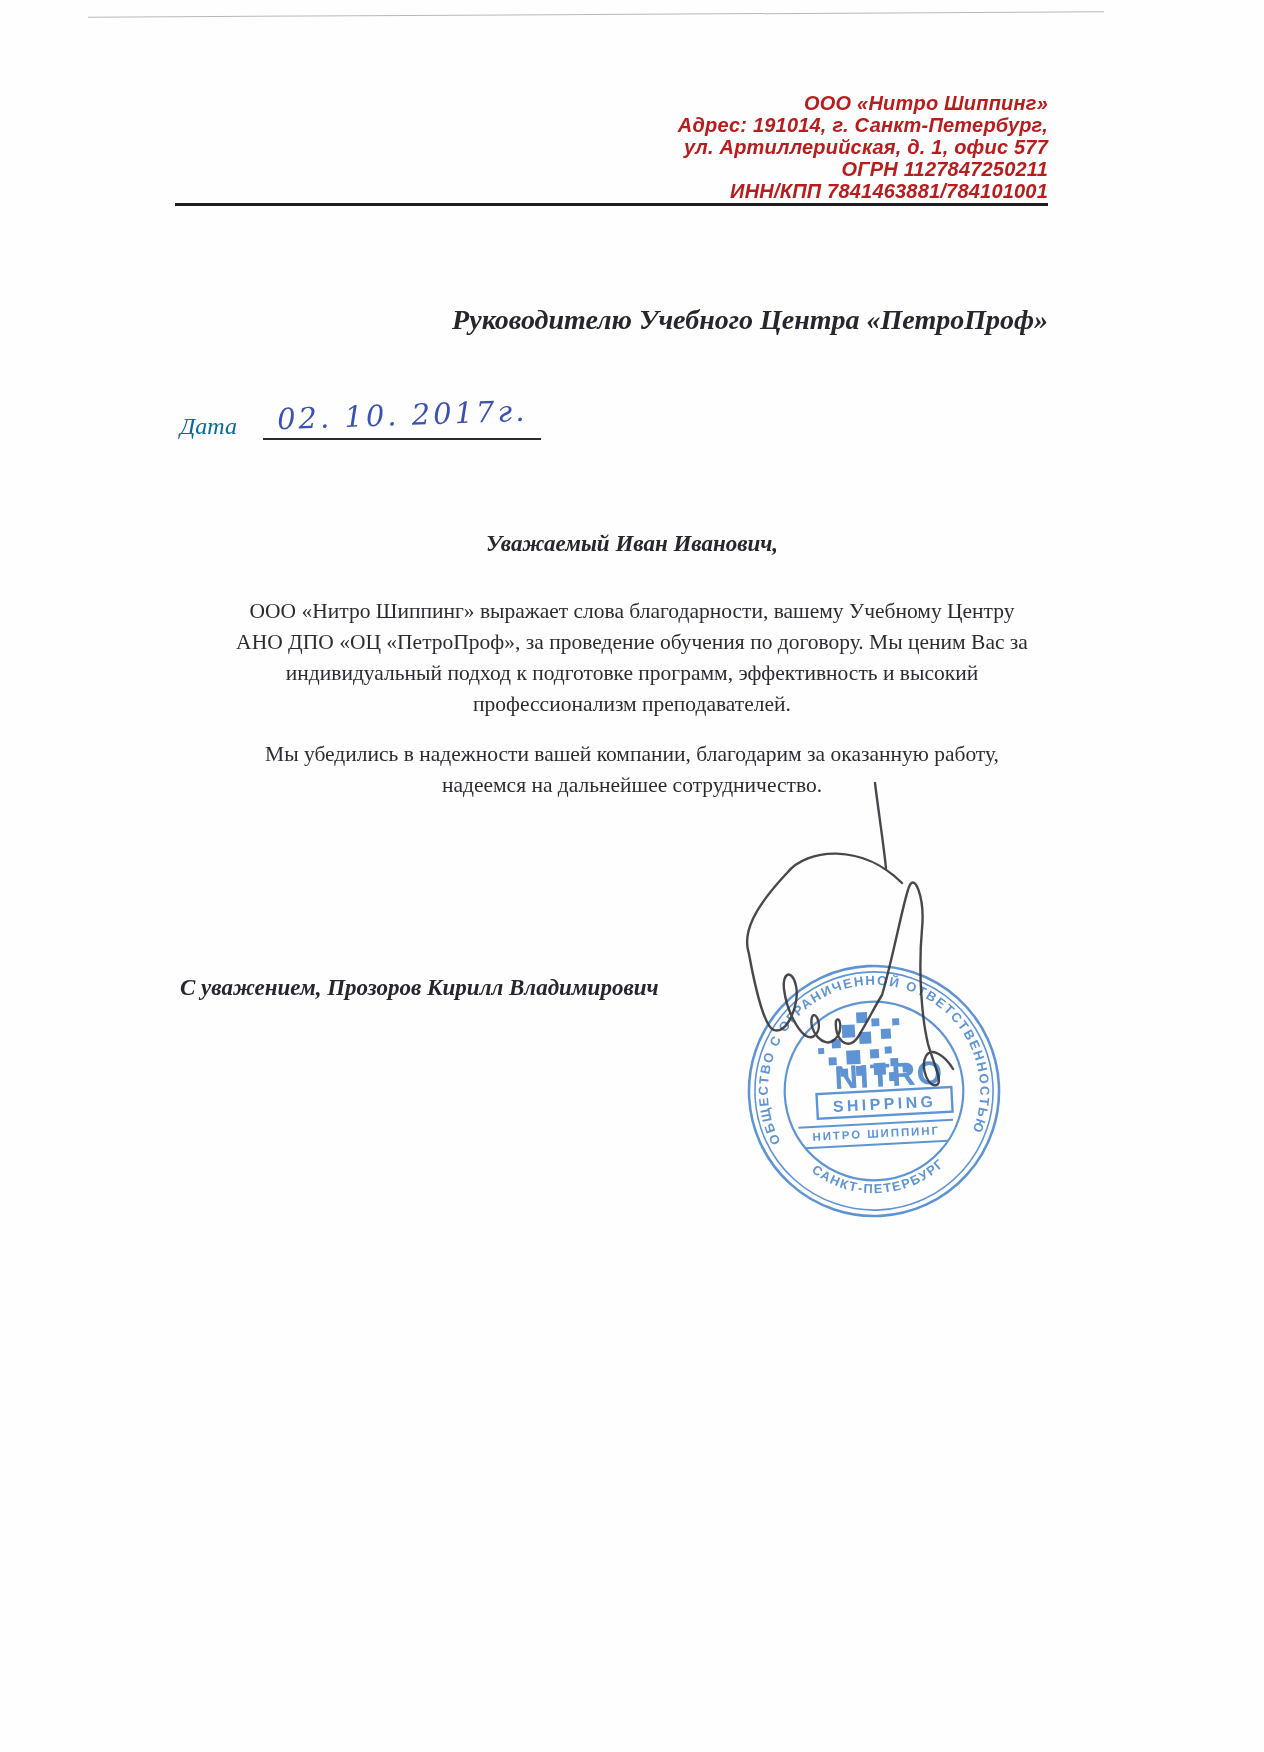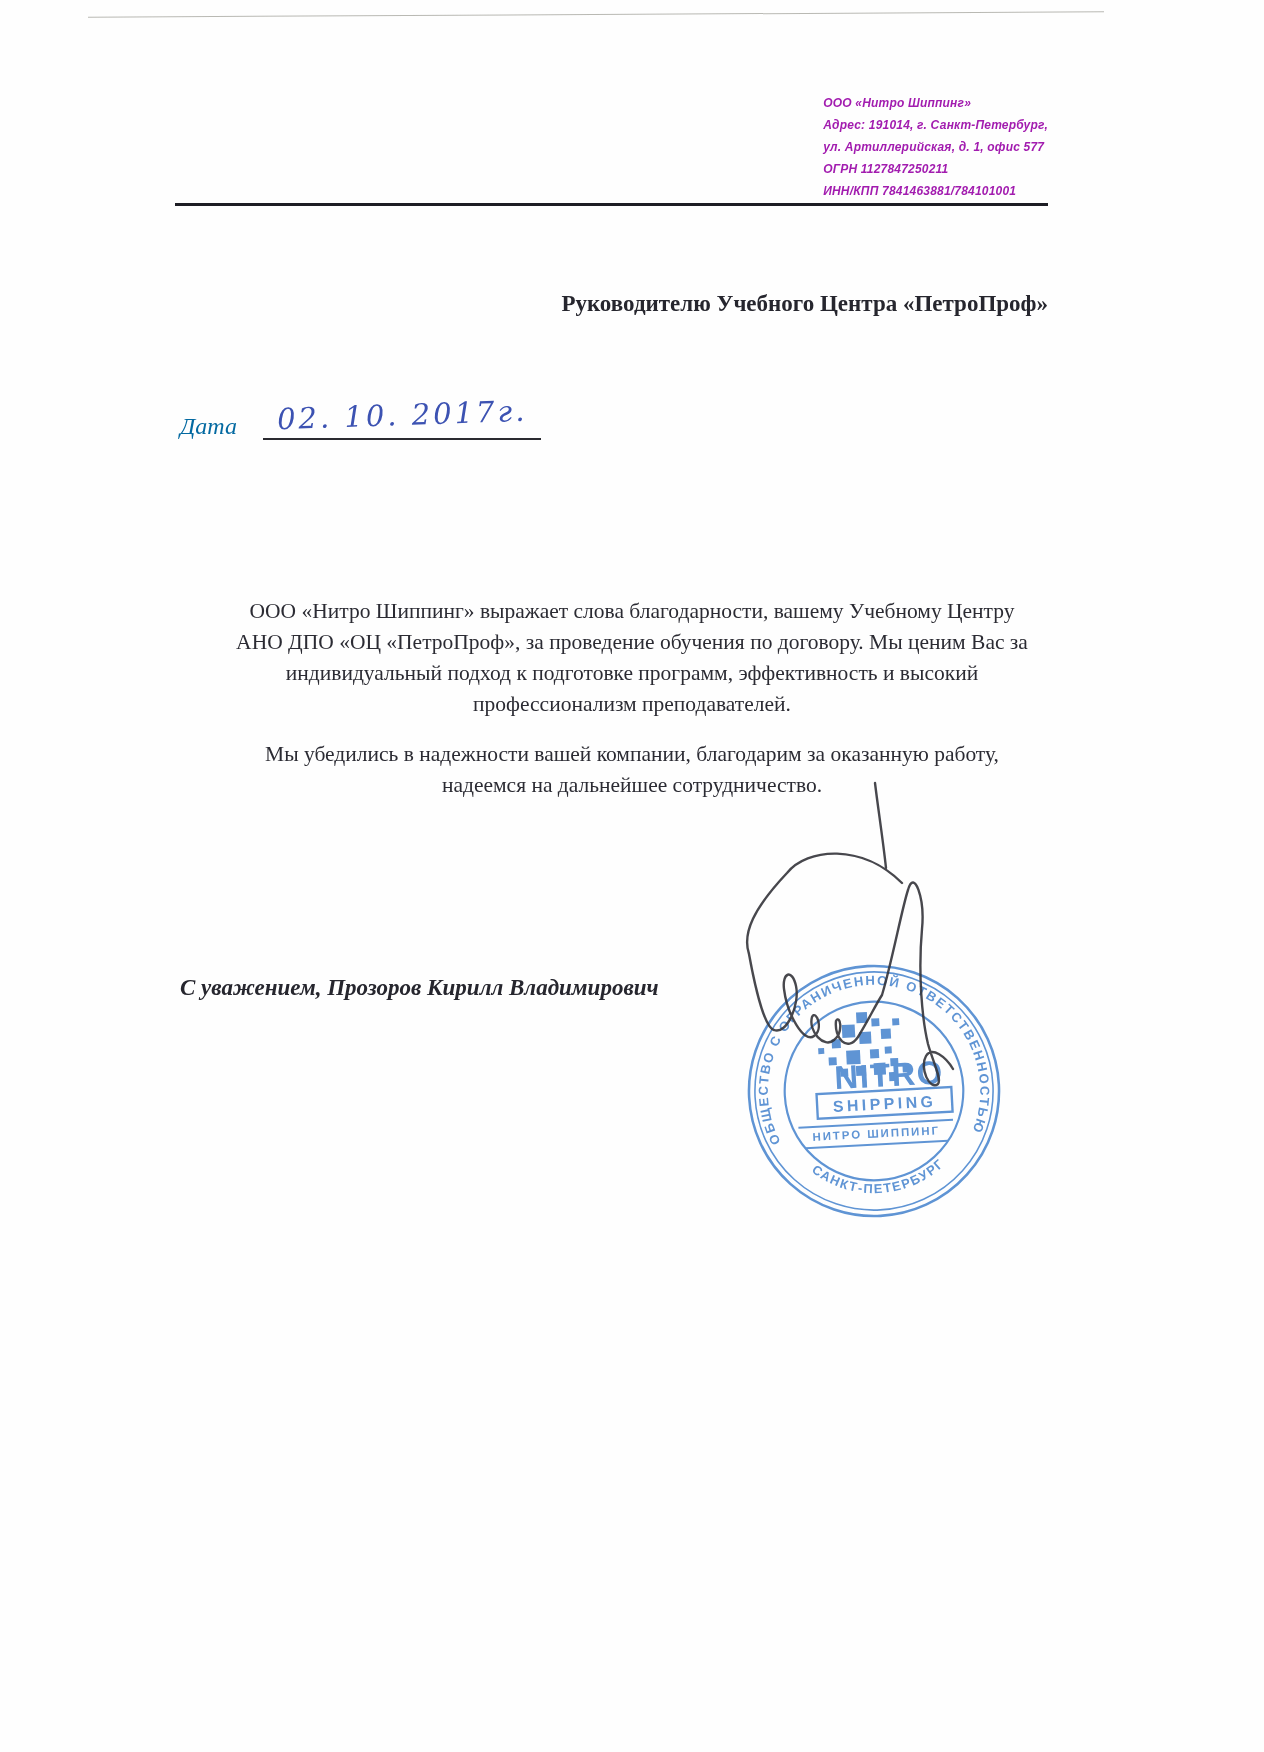--- a/index.html
+++ b/index.html
@@ -6,32 +6,32 @@
   .page {
     position:relative; width:1264px; height:1752px;
     background:#fefefe; overflow:hidden;
     font-family:"Liberation Serif", serif; color:#2b2b33;
   }
   .scan-line {
     position:absolute; left:88px; top:14px; width:1016px; height:1px;
     background:#a8a8a0; transform:rotate(-0.3deg); opacity:.8;
   }
   .header {
-    position:absolute; right:216px; top:92px; 
+    position:absolute; right:216px; top:92px; text-align:right;
     font-family:"Liberation Sans", sans-serif; font-weight:bold; font-style:italic;
-    font-size:12px; line-height:22px; color:#a21caf; letter-spacing:.2px;
+    font-size:20px; line-height:22px; color:#b91c1c; letter-spacing:.2px;
     white-space:nowrap;
   }
   .header-rule {
     position:absolute; left:175px; right:216px; top:203px; height:3px;
     background:#1d1d24;
   }
   .addressee {
-    position:absolute; right:216px; top:291px;
-    font-weight:bold; font-size:23px; color:#26262e;
+    position:absolute; right:216px; top:304px;
+    font-weight:bold; font-style:italic; font-size:28px; color:#26262e;
     white-space:nowrap;
   }
   .date-row { position:absolute; left:180px; top:398px; }
   .date-label { font-style:italic; font-size:24px; color:#0369a1; }
   .date-underline {
     display:inline-block; margin-left:26px; min-width:218px;
     border-bottom:2px solid #2a2a30; padding:0 14px 6px 14px; vertical-align:bottom;
   }
   .date-value {
     display:inline-block; transform:rotate(-2deg);
@@ -77,20 +77,21 @@
   </div>
 
   <div class="header-rule"></div>
 
   <div class="addressee">Руководителю Учебного Центра «ПетроПроф»</div>
 
   <div class="date-row">
     <span class="date-label">Дата</span><span class="date-underline"><span class="date-value">02. 10. 2017г.</span></span>
   </div>
 
+  <div class="salutation">Уважаемый Иван Иванович,</div>
 
   <div class="para para1">
     <div class="line">ООО «Нитро Шиппинг» выражает слова благодарности, вашему Учебному Центру</div>
     <div class="line">АНО ДПО «ОЦ «ПетроПроф», за проведение обучения по договору. Мы ценим Вас за</div>
     <div class="line">индивидуальный подход к подготовке программ, эффективность и высокий</div>
     <div class="line">профессионализм преподавателей.</div>
   </div>
 
   <div class="para para2">
     <div class="line">Мы  убедились в надежности вашей компании, благодарим за оказанную работу,</div>

